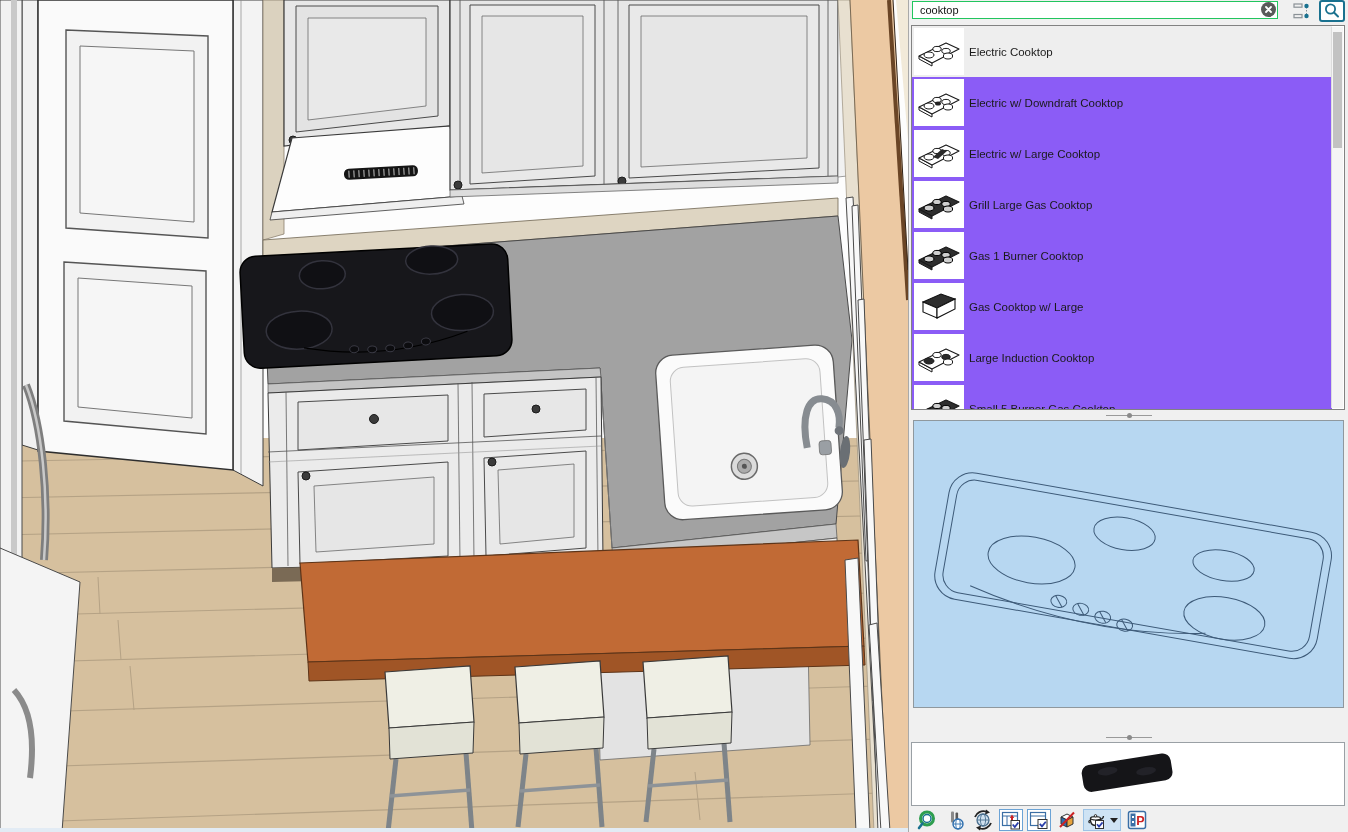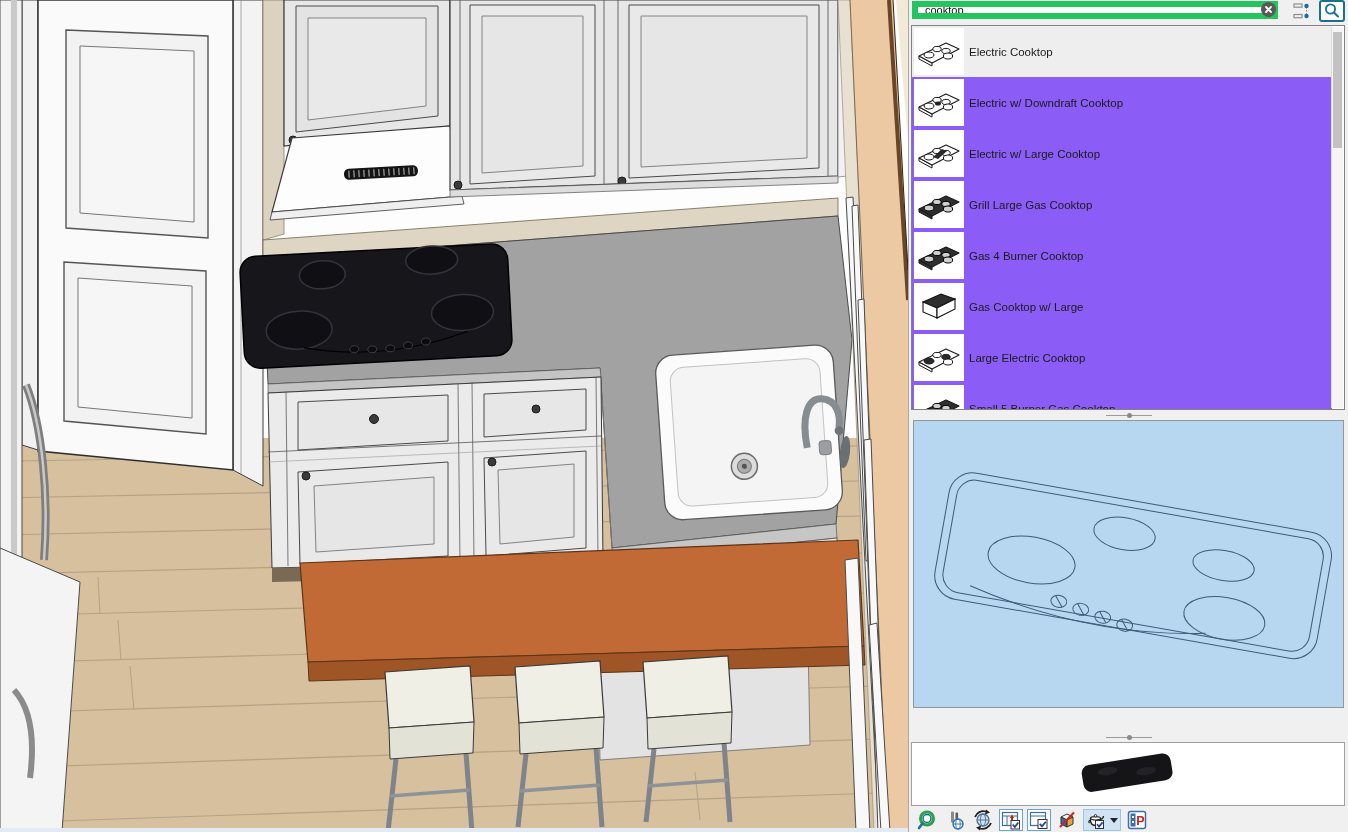--- a/index.html
+++ b/index.html
@@ -6,21 +6,21 @@
   .win{position:relative;width:1348px;height:832px;overflow:hidden;
        font-family:"Liberation Sans",sans-serif;background:#fff;}
   
   .viewport{position:absolute;left:0;top:0;width:908px;height:832px;}
   .viewport svg{display:block;width:908px;height:832px;}
   
   .sidebar{position:absolute;left:908px;top:0;width:440px;height:832px;
            background:#f0f0f0;border-left:1px solid #a9a9a9;box-sizing:border-box;}
   .search-row{position:absolute;left:0;top:0;width:440px;height:24px;}
   .search-input{position:absolute;left:3px;top:1px;width:366px;height:18px;
-     border:6px solid #22c55e;background:#fff;font-family:"Liberation Sans",sans-serif;
+     border:1px solid #22c55e;background:#fff;font-family:"Liberation Sans",sans-serif;
      font-size:11px;color:#111;padding:0 20px 0 7px;box-sizing:border-box;outline:none;}
   .clear-btn{position:absolute;left:352px;top:2px;width:15px;height:15px;border:none;
      border-radius:50%;background:#595959;cursor:pointer;padding:0;}
   .clear-btn svg{display:block;margin:auto;}
   .tree-btn{position:absolute;left:382px;top:1px;width:22px;height:20px;border:none;
      background:transparent;padding:0;cursor:pointer;}
   .search-btn{position:absolute;left:410px;top:0px;width:26px;height:22px;background:#fff;
      border:2px solid #19718f;border-radius:3px;padding:0;cursor:pointer;}
   
   .list{position:absolute;left:2px;top:25px;width:434px;height:385px;background:#fff;
@@ -394,21 +394,21 @@
                 <ellipse class="burner b2" cx="20" cy="13" rx="4.2" ry="2.6"></ellipse>
               <ellipse class="burner b3" cx="29" cy="15" rx="4.2" ry="2.6"></ellipse>
                 <ellipse class="burner b4" cx="31" cy="20" rx="4.6" ry="3"></ellipse>
               <ellipse class="vent" cx="21" cy="16.5" rx="3" ry="2"></ellipse>
                 <polygon class="grill" points="16,19 25,11 30,13 21,21"></polygon>
               <polygon class="boxtop" points="6,11 24,3 38,8 20,17"></polygon>
                 <polygon class="boxfront" points="6,11 6,21 20,27 20,17"></polygon>
               <polygon class="boxside" points="20,17 20,27 38,18 38,8"></polygon>
             </svg>
           </span>
-          <span class="row-label">Gas 4 Burner Cooktop</span>
+          <span class="row-label">Gas 1 Burner Cooktop</span>
         </div>
 
         <div class="row">
           <span class="icon-cell">
             <svg class="glyph var-box" width="44" height="32" viewBox="0 0 44 32">
               <polygon class="pedge" points="2,20 2,23 15,30 15,27"></polygon>
               <polygon class="plate" points="2,20 29,7 42,13 15,27"></polygon>
               <ellipse class="burner b1" cx="12" cy="19" rx="5" ry="3"></ellipse>
                 <ellipse class="burner b2" cx="20" cy="13" rx="4.2" ry="2.6"></ellipse>
               <ellipse class="burner b3" cx="29" cy="15" rx="4.2" ry="2.6"></ellipse>
@@ -432,21 +432,21 @@
                 <ellipse class="burner b2" cx="20" cy="13" rx="4.2" ry="2.6"></ellipse>
               <ellipse class="burner b3" cx="29" cy="15" rx="4.2" ry="2.6"></ellipse>
                 <ellipse class="burner b4" cx="31" cy="20" rx="4.6" ry="3"></ellipse>
               <ellipse class="vent" cx="21" cy="16.5" rx="3" ry="2"></ellipse>
                 <polygon class="grill" points="16,19 25,11 30,13 21,21"></polygon>
               <polygon class="boxtop" points="6,11 24,3 38,8 20,17"></polygon>
                 <polygon class="boxfront" points="6,11 6,21 20,27 20,17"></polygon>
               <polygon class="boxside" points="20,17 20,27 38,18 38,8"></polygon>
             </svg>
           </span>
-          <span class="row-label">Large Electric Cooktop</span>
+          <span class="row-label">Large Induction Cooktop</span>
         </div>
 
         <div class="row">
           <span class="icon-cell">
             <svg class="glyph var-dark" width="44" height="32" viewBox="0 0 44 32">
               <polygon class="pedge" points="2,20 2,23 15,30 15,27"></polygon>
               <polygon class="plate" points="2,20 29,7 42,13 15,27"></polygon>
               <ellipse class="burner b1" cx="12" cy="19" rx="5" ry="3"></ellipse>
                 <ellipse class="burner b2" cx="20" cy="13" rx="4.2" ry="2.6"></ellipse>
               <ellipse class="burner b3" cx="29" cy="15" rx="4.2" ry="2.6"></ellipse>

